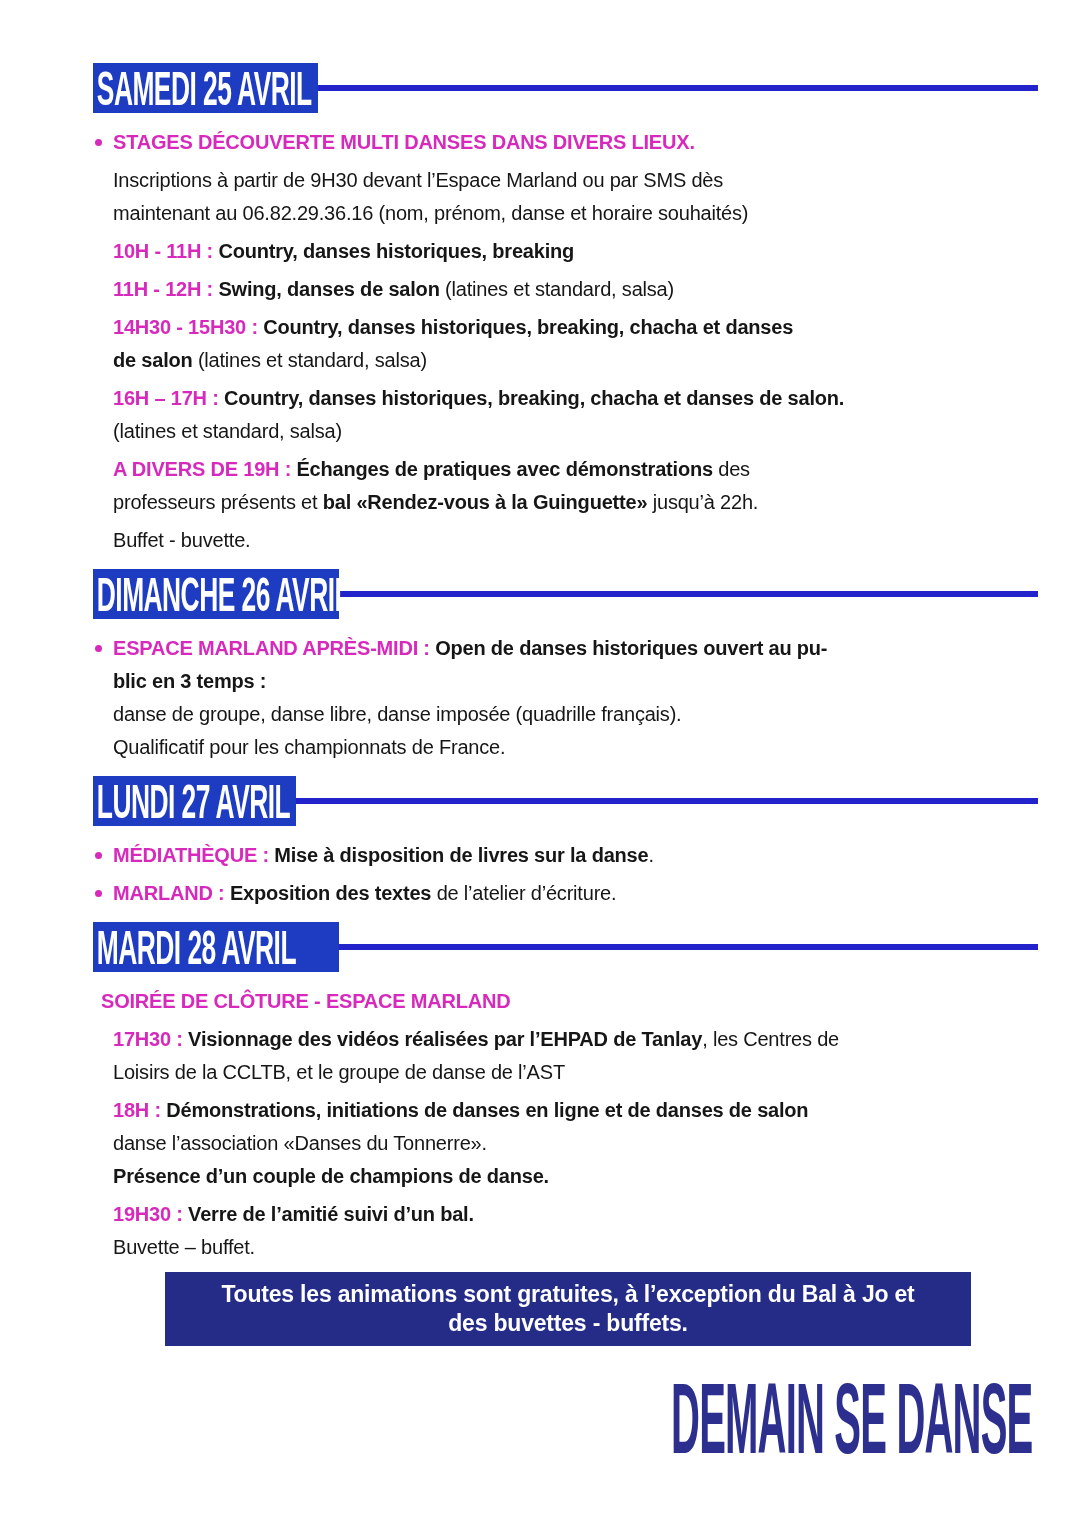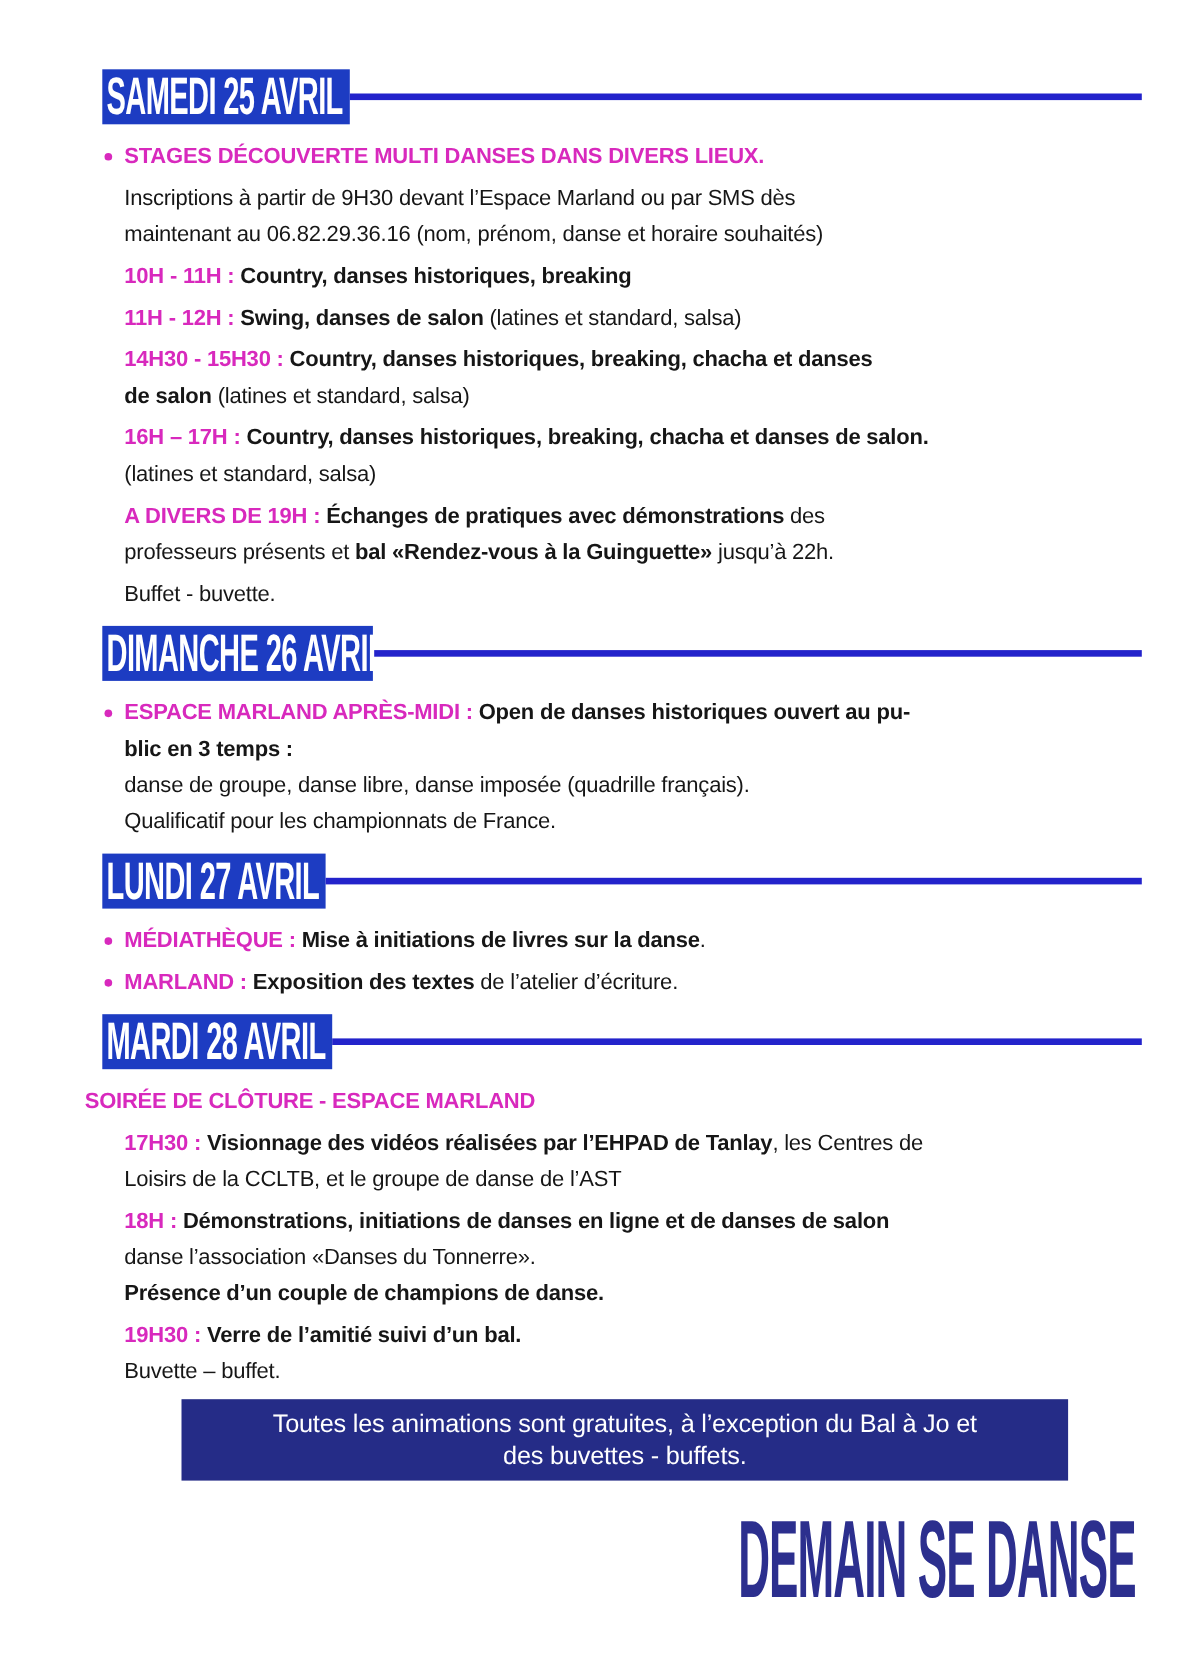--- a/index.html
+++ b/index.html
@@ -43,37 +43,37 @@
   }
   .hdr-line{flex:1 1 auto;height:6px;background:var(--rule-blue);}
   .block{
     font-size:20px;
     line-height:33px;
     letter-spacing:-0.2px;
     margin:0 0 5px 60px;
     position:relative;
   }
   .block.bullet{margin-left:60px;}
-  .block.intro{margin-left:24px;}
+  .block.intro{margin-left:48px;}
   .dot{
     position:absolute;
     left:-18px;top:13px;
     width:7px;height:7px;border-radius:50%;
     background:var(--pink);
   }
   .run-pink{color:var(--pink);font-weight:700;}
   .run-bold{font-weight:700;}
   .run-reg{font-weight:400;}
   #banner{
     position:absolute;
     left:165px;top:1272px;
     width:806px;height:74px;
     background:var(--banner-navy);
     color:#ffffff;
-    font-weight:400;
+    font-weight:700;
     font-size:23px;
     line-height:29px;
     text-align:center;
     padding-top:8px;
     letter-spacing:-0.2px;
   }
   #logo{
     position:absolute;
     right:48px;top:1368px;
     font-weight:700;
@@ -109,26 +109,26 @@
         <div class="hdr-box" style="width: 246px;"><span class="hdr-text">DIMANCHE 26 AVRIL</span></div>
         <div class="hdr-line"></div>
       </div>
       <div class="block bullet"><span class="dot"></span><span class="run-pink">ESPACE MARLAND APRÈS-MIDI : </span><span class="run-bold">Open de danses historiques ouvert au pu-</span><br><span class="run-bold">blic en 3 temps :</span><br><span class="run-reg">danse de groupe, danse libre, danse imposée (quadrille français).</span><br><span class="run-reg">Qualificatif pour les championnats de France.</span></div>
     </section>
     <section class="section">
       <div class="sec-header">
         <div class="hdr-box" style="width: 203px; text-align: right;"><span class="hdr-text">LUNDI 27 AVRIL</span></div>
         <div class="hdr-line"></div>
       </div>
-      <div class="block bullet"><span class="dot"></span><span class="run-pink">MÉDIATHÈQUE : </span><span class="run-bold">Mise à initiations de livres sur la danse</span><span class="run-reg">.</span></div>
+      <div class="block bullet"><span class="dot"></span><span class="run-pink">MÉDIATHÈQUE : </span><span class="run-bold">Mise à disposition de livres sur la danse</span><span class="run-reg">.</span></div>
       <div class="block bullet"><span class="dot"></span><span class="run-pink">MARLAND : </span><span class="run-bold">Exposition des textes </span><span class="run-reg">de l’atelier d’écriture.</span></div>
     </section>
     <section class="section">
       <div class="sec-header">
-        <div class="hdr-box" style="width: 209px;"><span class="hdr-text">MARDI 28 AVRIL</span></div>
+        <div class="hdr-box" style="width: 246px;"><span class="hdr-text">MARDI 28 AVRIL</span></div>
         <div class="hdr-line"></div>
       </div>
       <div class="block intro"><span class="run-pink">SOIRÉE DE CLÔTURE - ESPACE MARLAND</span></div>
       <div class="block text"><span class="run-pink">17H30 : </span><span class="run-bold">Visionnage des vidéos réalisées par l’EHPAD de Tanlay</span><span class="run-reg">, les Centres de</span><br><span class="run-reg">Loisirs de la CCLTB, et le groupe de danse de l’AST</span></div>
       <div class="block text"><span class="run-pink">18H : </span><span class="run-bold">Démonstrations, initiations de danses en ligne et de danses de salon</span><br><span class="run-reg">danse l’association «Danses du Tonnerre».</span><br><span class="run-bold">Présence d’un couple de champions de danse.</span></div>
       <div class="block text"><span class="run-pink">19H30 :  </span><span class="run-bold">Verre de l’amitié suivi d’un bal.</span><br><span class="run-reg">Buvette – buffet.</span></div>
     </section>
   </div>
 
 <div id="banner">

